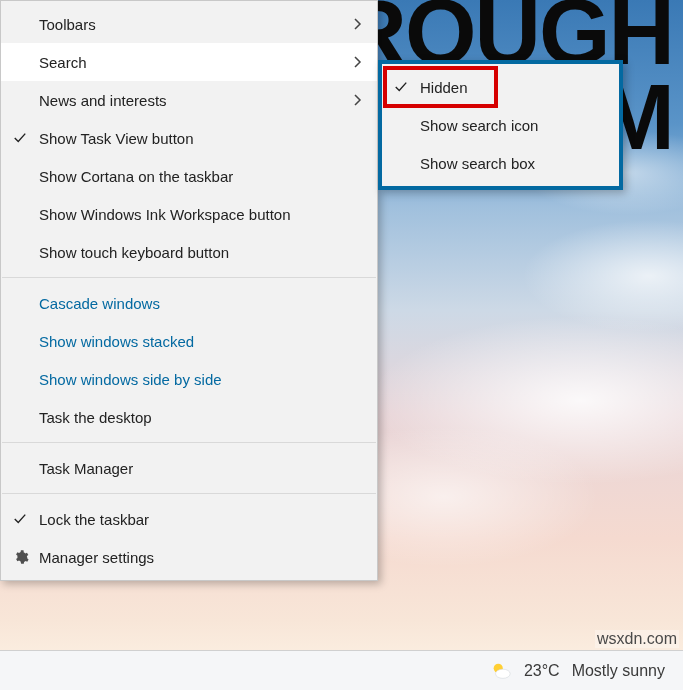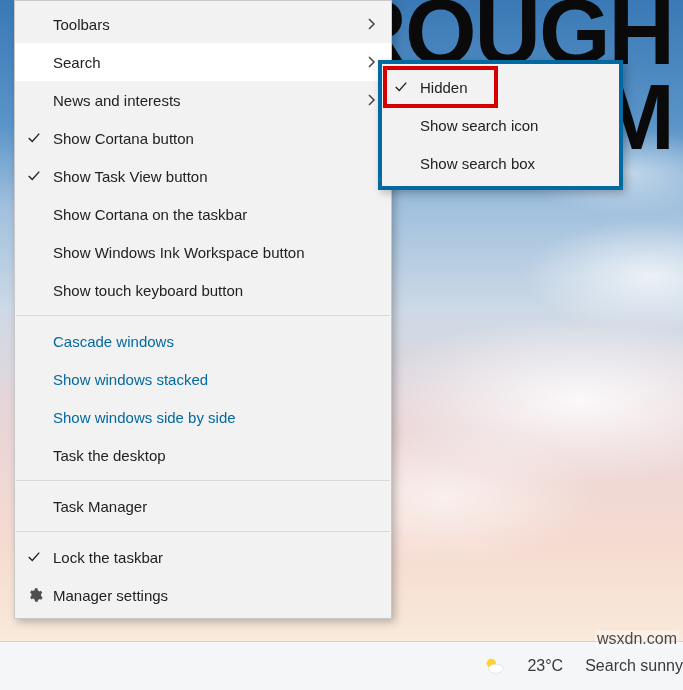--- a/index.html
+++ b/index.html
@@ -41,21 +41,20 @@
     .wall-text div { white-space: nowrap; }
     .context-menu {
       position: absolute;
       left: 0;
       top: 0;
       width: 378px;
       background: #f2f2f2;
       border: 1px solid #c8c8c8;
       box-shadow: 3px 3px 8px rgba(0,0,0,0.25);
       padding: 4px 0;
-      margin-left: 14px;
     }
     .menu-item {
       display: flex;
       align-items: center;
       height: 38px;
       padding: 0 14px 0 12px;
       color: #222;
       cursor: default;
       position: relative;
     }
@@ -98,27 +97,28 @@
       height: 42px;
       border: 4px solid #d60000;
       pointer-events: none;
       z-index: 50;
     }
     .taskbar {
       position: absolute;
       left: 0;
       right: 0;
       bottom: 0;
-      height: 49px;
+      height: 40px;
       background: #f5f6f8;
       border-top: 1px solid #d0d0d0;
       display: flex;
       align-items: center;
       justify-content: flex-end;
-      gap: 22px;
+      padding-right: 18px;
+      gap: 12px;
       color: #3a3a3a;
       font-size: 16px;
     }
     .weather-icon {
       width: 22px;
       height: 22px;
       position: relative;
     }
     .watermark {
       position: absolute;
@@ -161,29 +161,20 @@
       </span>
     </div>
     <div class="menu-item">
       <span class="check-col"></span>
       <span class="label">News and interests</span>
       <span class="arrow">
         <svg width="10" height="12" viewBox="0 0 8 12">
           <path d="M1 1 L6 6 L1 11" stroke="#444" stroke-width="1.5" fill="none"></path>
         </svg>
       </span>
-    </div>
-    <div class="menu-item">
-      <span class="check-col">
-        <svg width="14" height="14" viewBox="0 0 16 16">
-          <path d="M2 8 L6 12 L14 3" stroke="#222" stroke-width="1.6" fill="none"></path>
-        </svg>
-      </span>
-      <span class="label">Show Cortana button</span>
-      <span class="arrow"></span>
     </div>
     <div class="menu-item">
       <span class="check-col">
         <svg width="14" height="14" viewBox="0 0 16 16">
           <path d="M2 8 L6 12 L14 3" stroke="#222" stroke-width="1.6" fill="none"></path>
         </svg>
       </span>
       <span class="label">Show Task View button</span>
       <span class="arrow"></span>
     </div>
@@ -270,16 +261,16 @@
 <div class="highlight-box"></div>
 
 <div class="taskbar">
   <span class="weather-icon">
     <svg viewBox="0 0 24 24" width="22" height="22">
       <circle cx="9" cy="9" r="5" fill="#ffcf33"></circle>
       <ellipse cx="14" cy="15" rx="8" ry="5" fill="#ffffff" stroke="#cfd4da" stroke-width="0.6"></ellipse>
     </svg>
   </span>
   <span>23°C</span>
-  <span>Search sunny</span>
+  <span>Mostly sunny</span>
 </div>
 
 <div class="watermark">wsxdn.com</div>
 
 </body></html>

